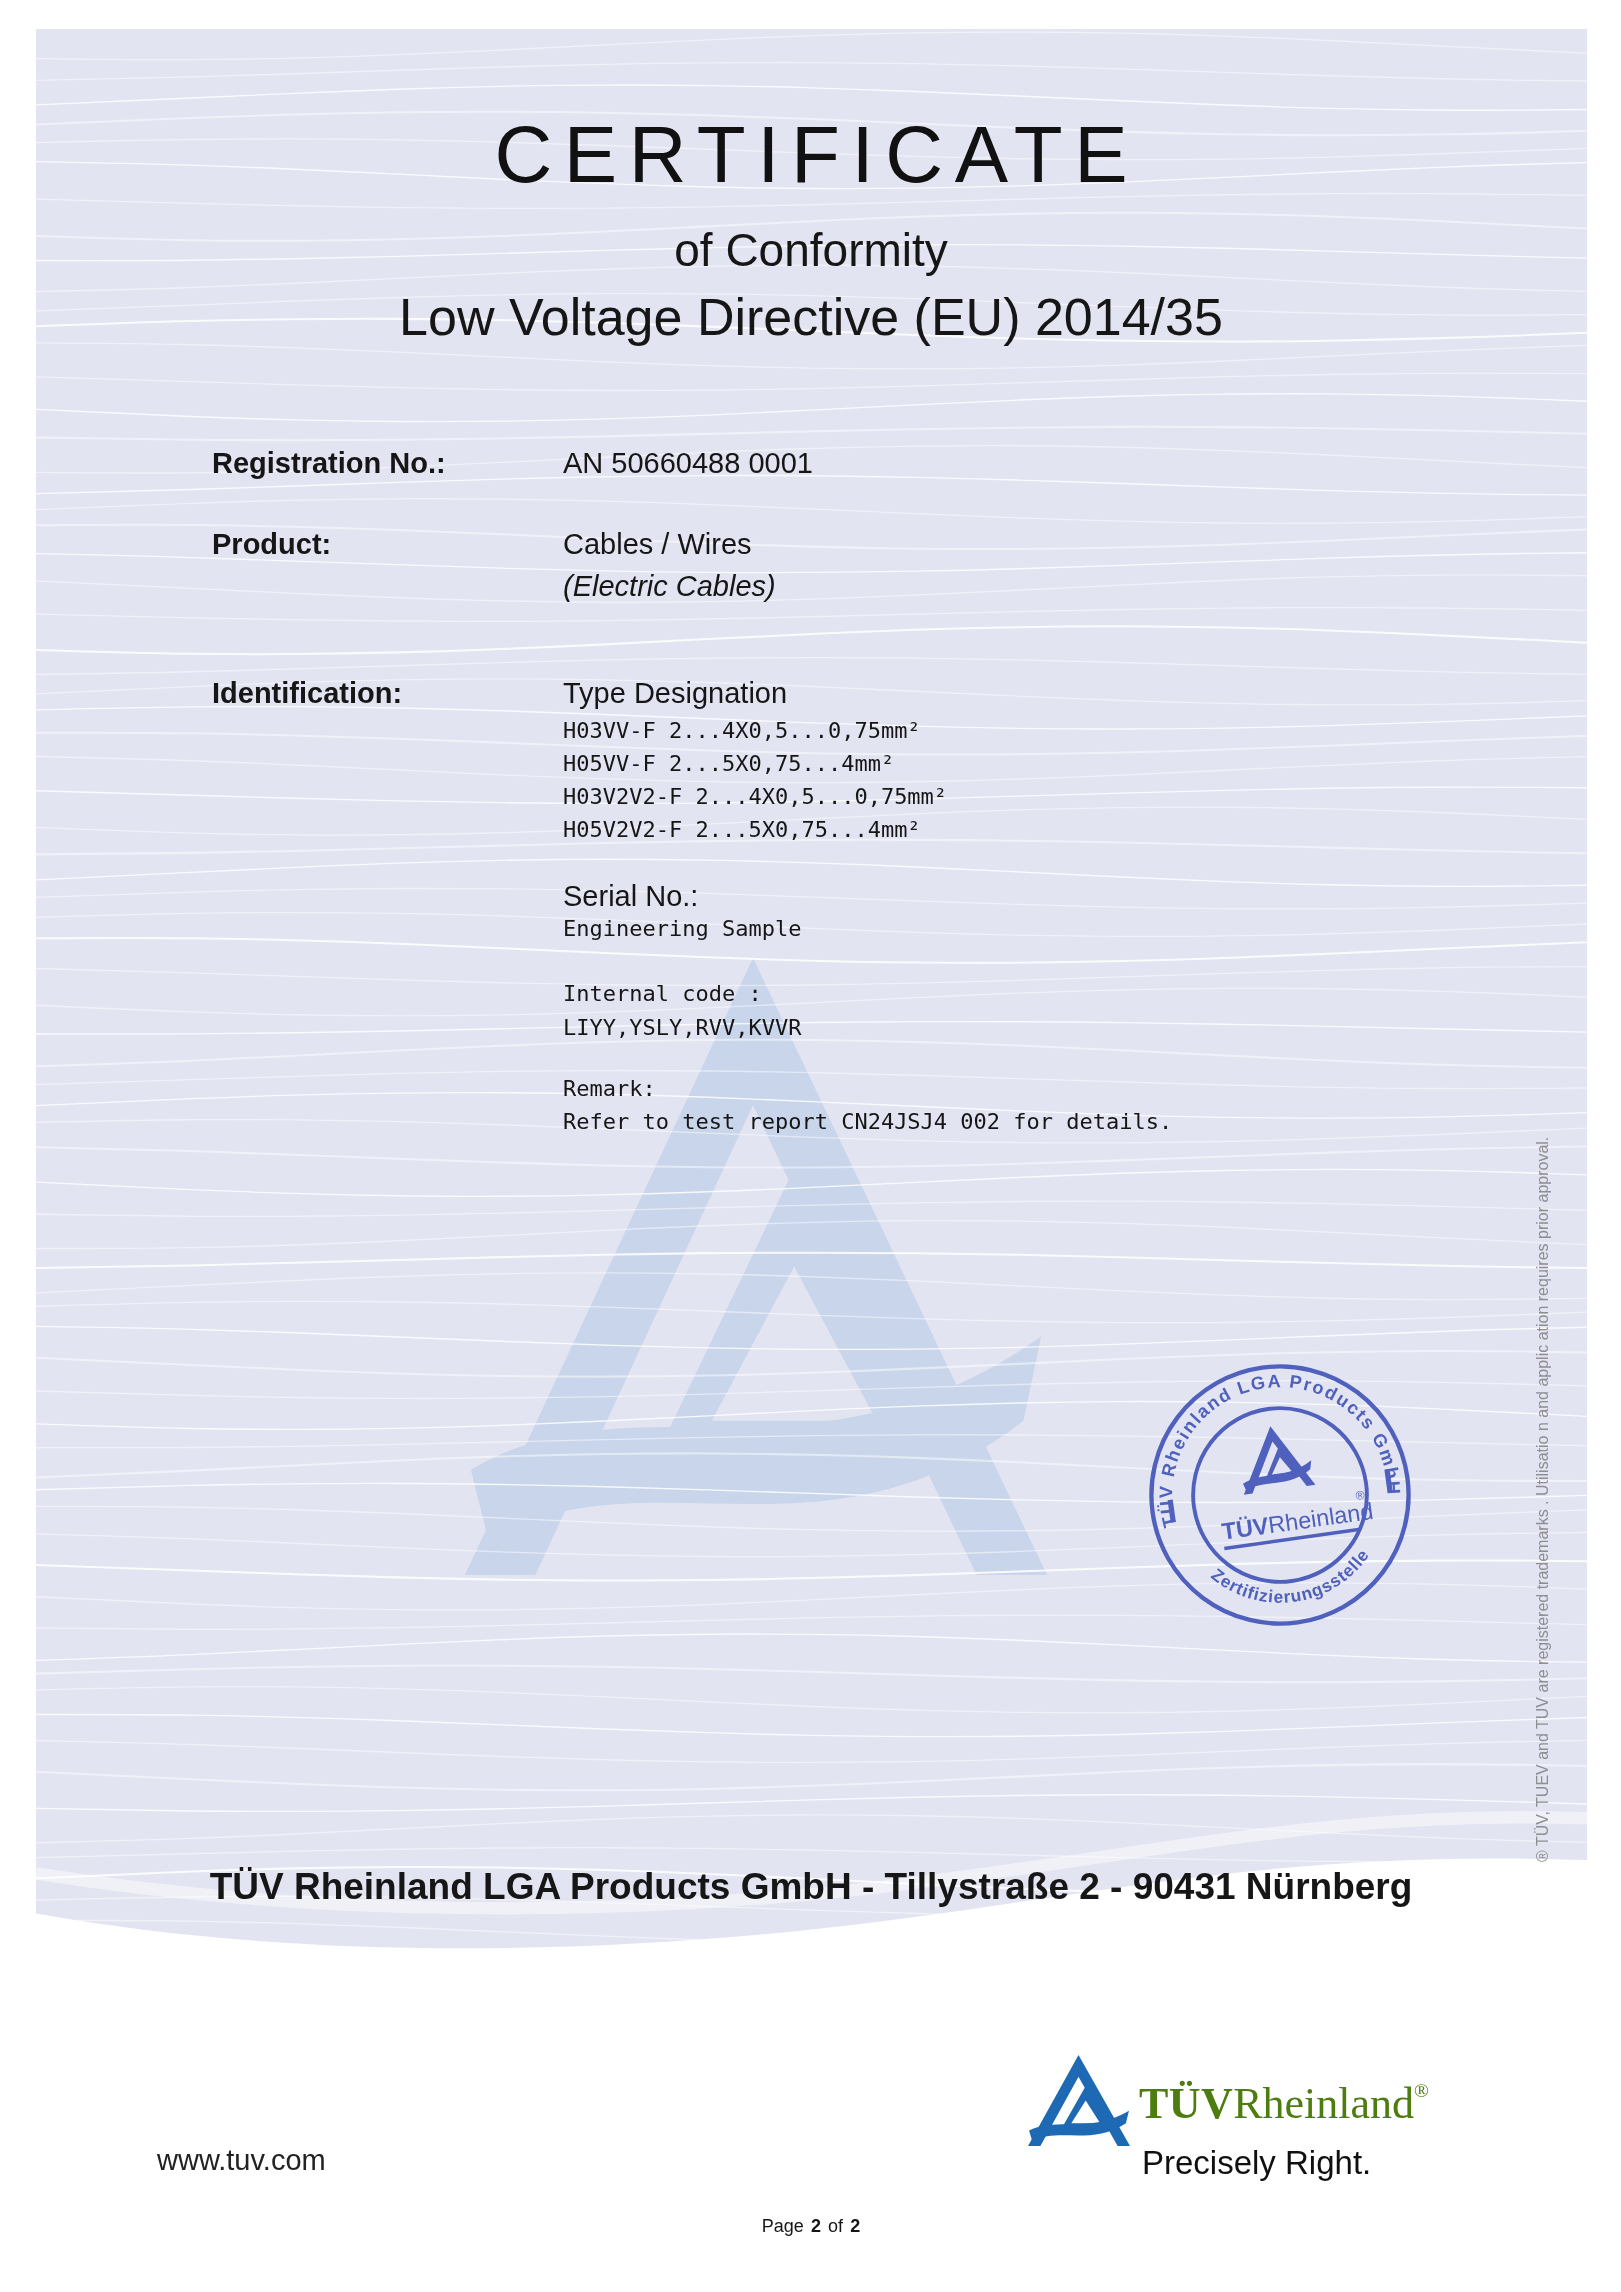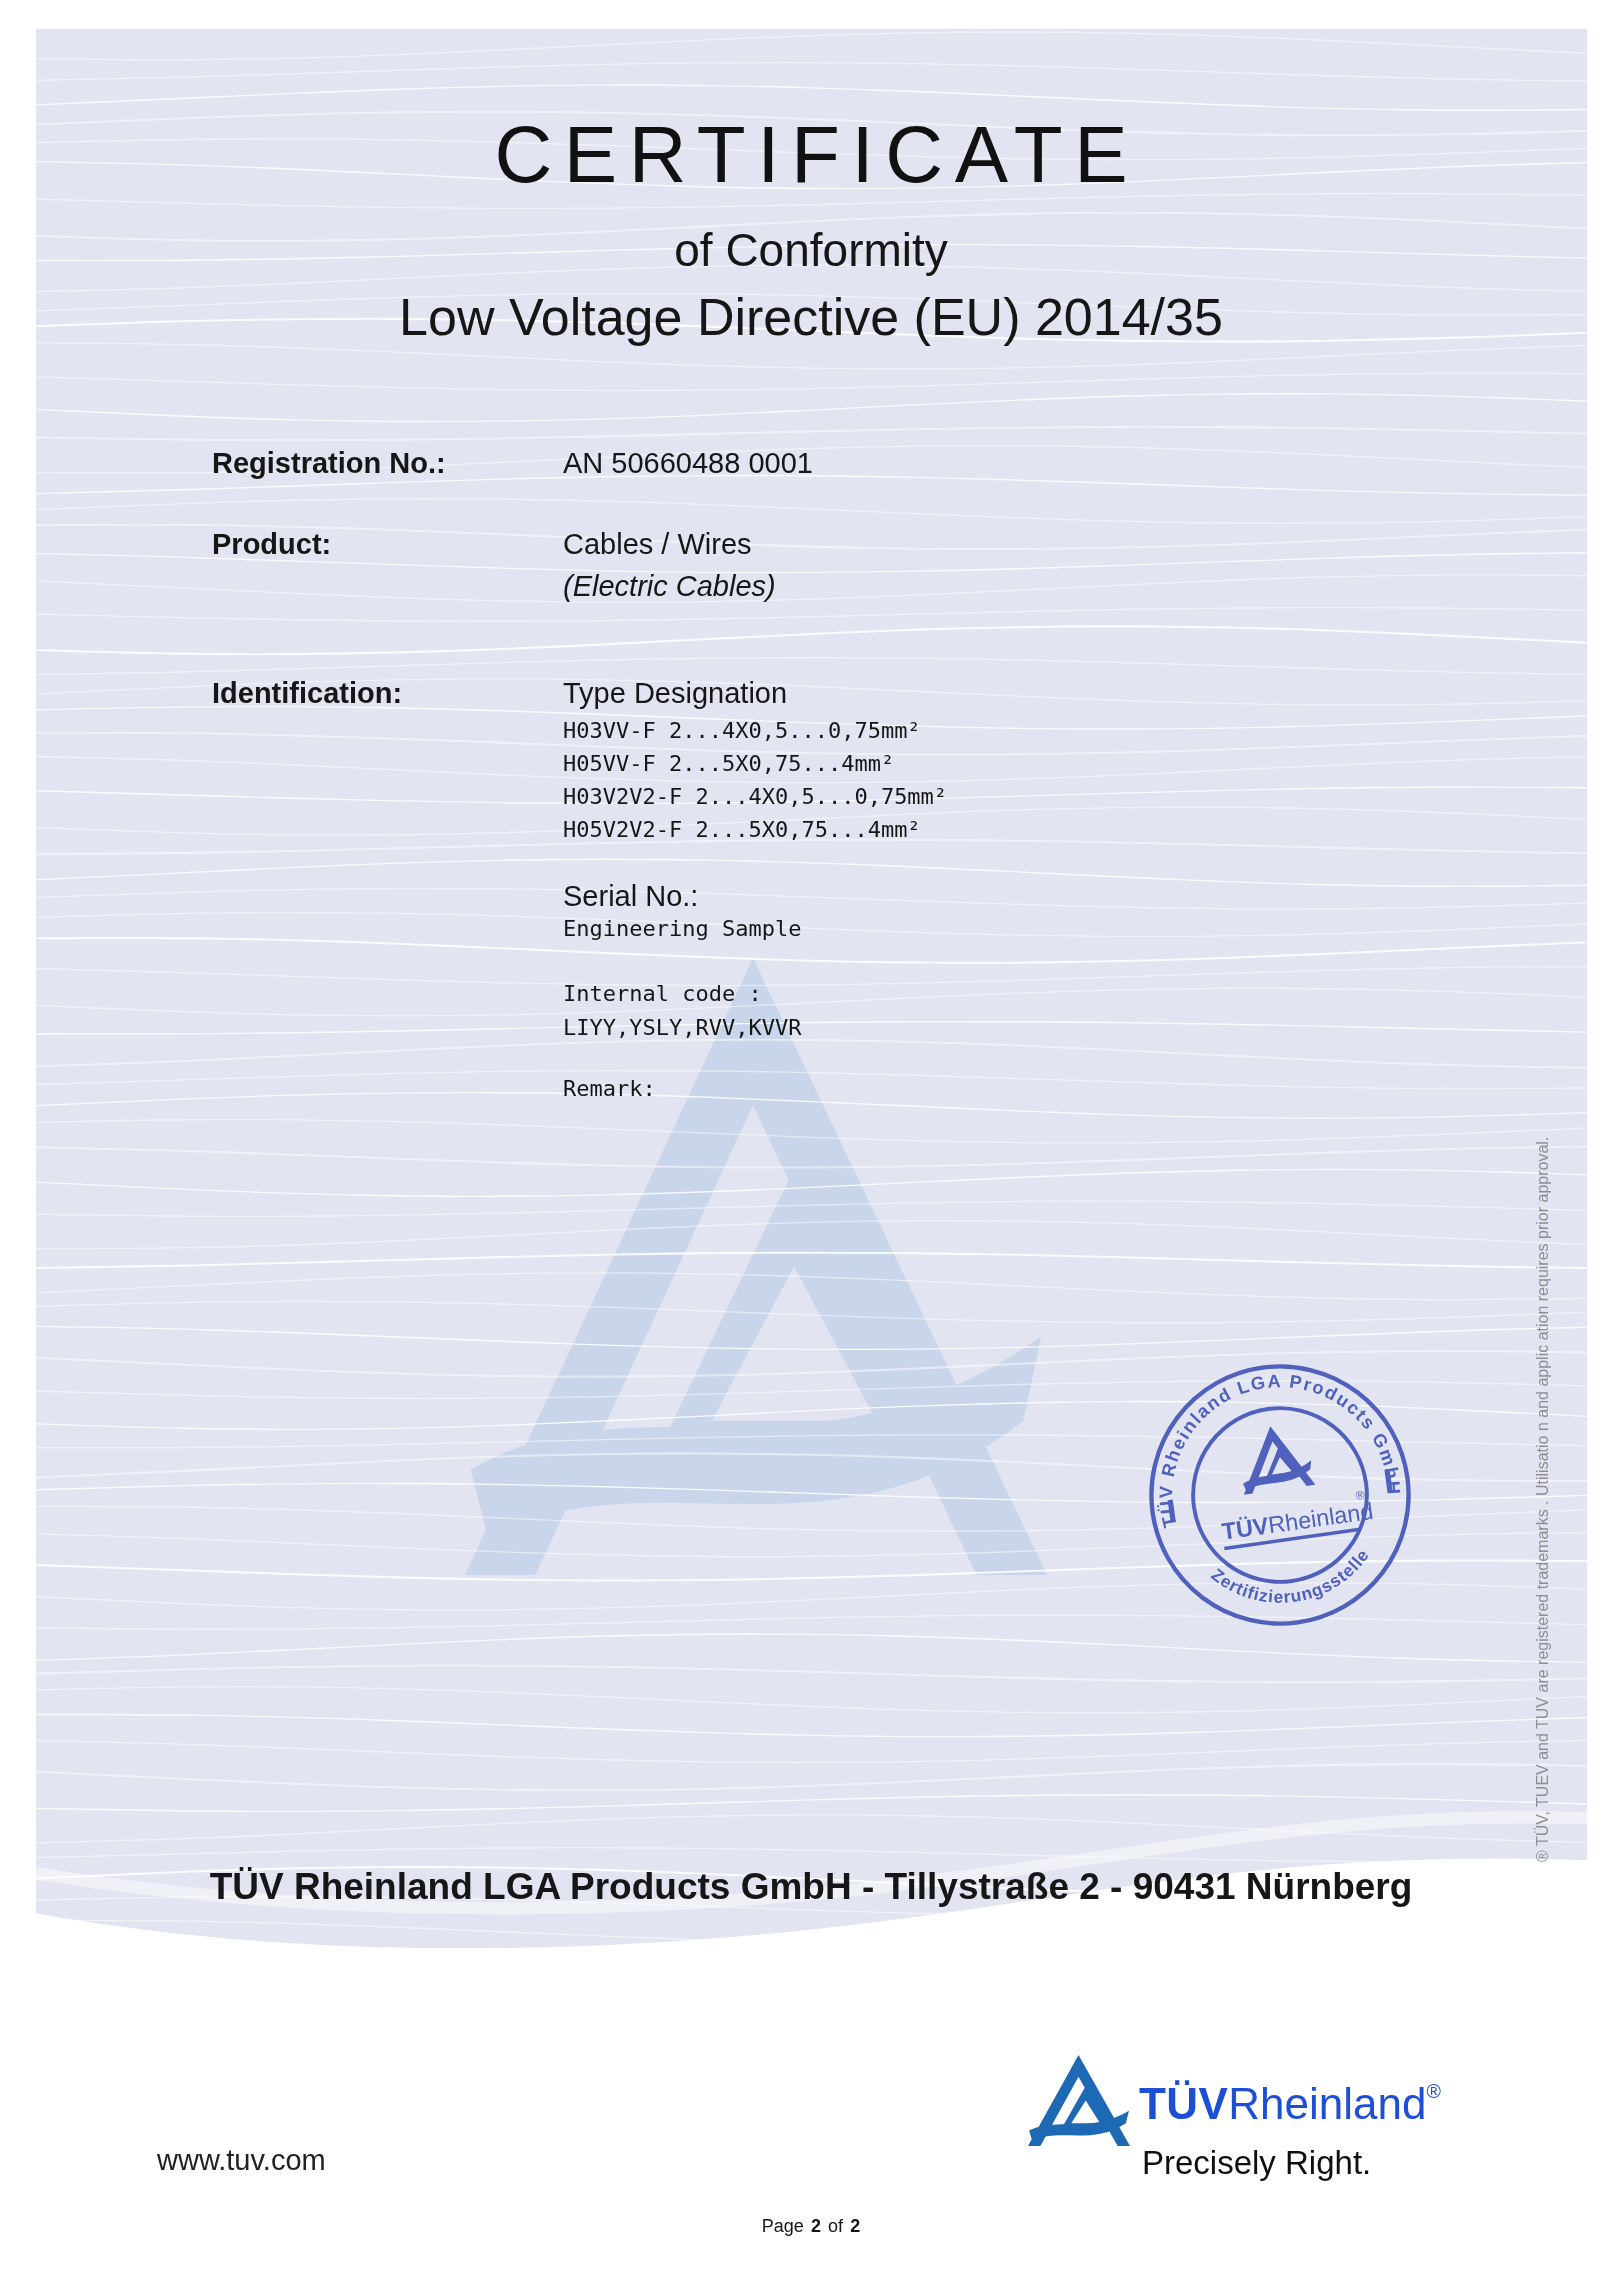--- a/index.html
+++ b/index.html
@@ -19,21 +19,21 @@
   .italic{font-style:italic;}
   .company-line{font-size:37px;font-weight:700;}
   .ce-line{font-size:23px;font-weight:700;}
   .website{left:157px;top:2144px;font-size:29px;color:#222;}
   .pageno{top:2208px;font-size:18px;margin-top:8px;}
   .pageno .b{font-weight:700;}
   .pageno span{margin:0 3.6px;}
   .sidenote{left:1534px;top:1862px;transform:rotate(-90deg);transform-origin:0 0;
             width:713px;font-size:16px;color:#8d8d92;white-space:nowrap;}
   .stamp{left:1141px;top:1356px;width:278px;height:278px;transform:rotate(-8deg);opacity:.93;}
-  .brandline{left:1139px;top:2080px;font-size:44px;line-height:1.1;white-space:nowrap;color:#1d4ed8;}
+  .brandline{left:1139px;top:2080px;font-size:44px;line-height:1.1;white-space:nowrap;color:#4d7c0f;font-family:Liberation Serif, serif;}
   .brandline .b{font-weight:700;letter-spacing:.01em;}
   .brandline .reg{font-size:19.6px;vertical-align:super;position:relative;top:-5.3px;}
   .tagline{left:1142px;top:2144px;font-size:33px;color:#101010;}
   .brandmark{left:1027px;top:2055px;width:103px;height:91px;color:#1d69b4;}
   .defs{position:absolute;width:0;height:0;overflow:hidden;}
   svg text{font-family:"Liberation Sans",sans-serif;}
 </style>
 </head>
 <body>
 
@@ -155,20 +155,21 @@
   <div class="abs mono" style="top:784px">H03V2V2-F 2...4X0,5...0,75mm²</div>
   <div class="abs mono" style="top:817px">H05V2V2-F 2...5X0,75...4mm²</div>
 
   <div class="abs val" style="top:880px">Serial No.:</div>
   <div class="abs mono" style="top:916px">Engineering Sample</div>
 
   <div class="abs mono" style="top:981px">Internal code :</div>
   <div class="abs mono" style="top:1015px">LIYY,YSLY,RVV,KVVR</div>
 
   <div class="abs mono" style="top:1076px">Remark:</div>
+  <div class="abs mono" style="top:1109px">Refer to test report CN24JSJ4 002 for details.</div>
 
   <svg class="abs stamp" viewBox="0 0 320 320">
     <g style="color:#4456ba">
       <circle cx="160" cy="160" r="148" fill="none" stroke="currentColor" stroke-width="5"></circle>
       <circle cx="160" cy="160" r="100" fill="none" stroke="currentColor" stroke-width="4.5"></circle>
       <path id="arcTop" d="M 43.5,202.4 A 124,124 0 1 1 276.5,202.4" fill="none"></path>
       <path id="arcBot" d="M 52.6,222 A 124,124 0 0 0 267.4,222" fill="none"></path>
       <text font-size="21" font-weight="700" letter-spacing="2" fill="currentColor">
         <textPath href="#arcTop" startOffset="50%" text-anchor="middle">TÜV Rheinland LGA Products GmbH</textPath>
       </text>

